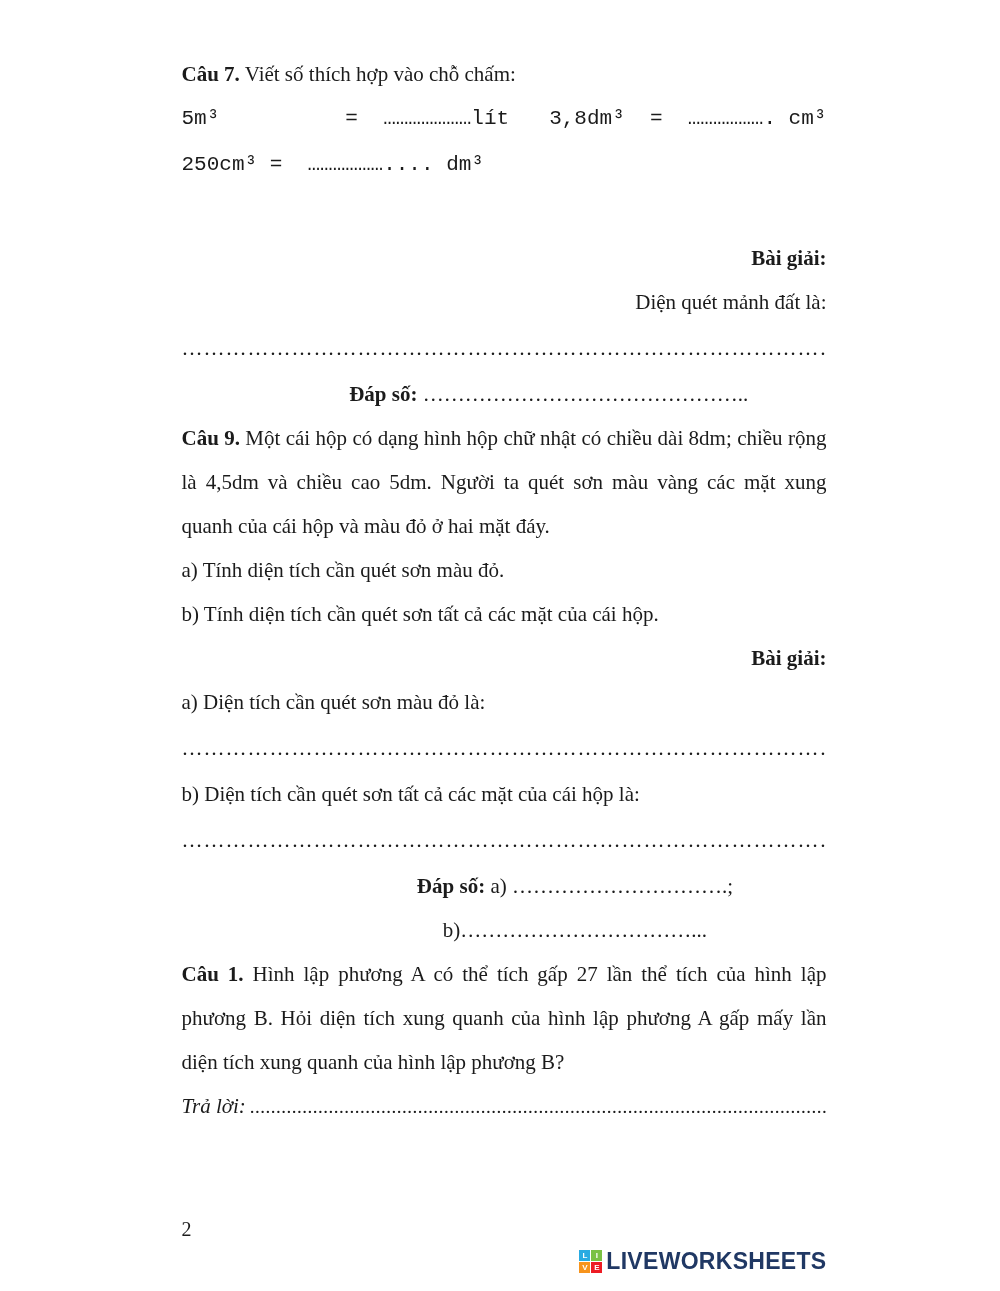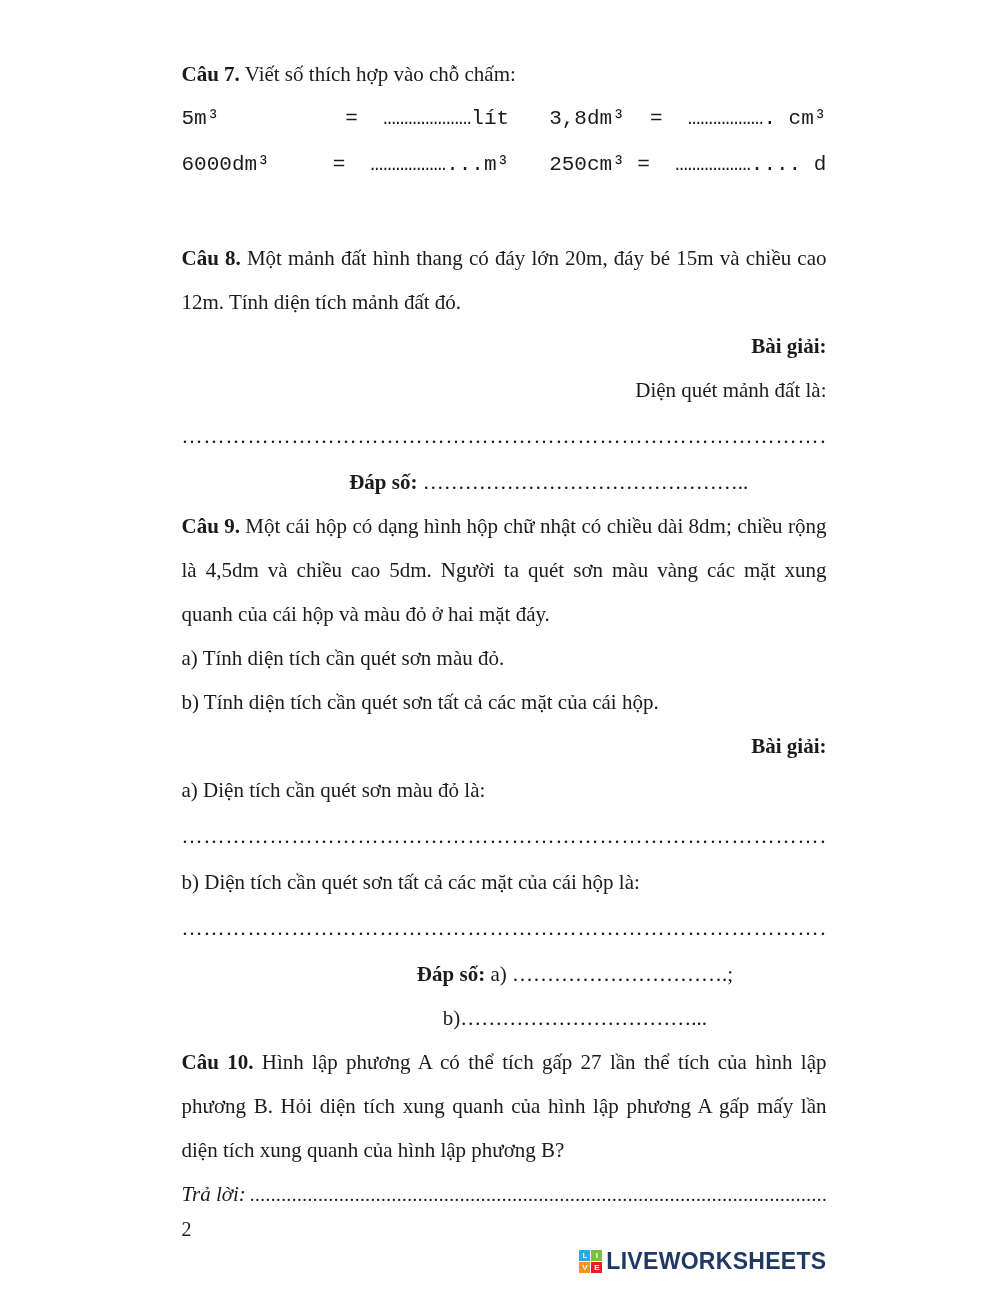--- a/index.html
+++ b/index.html
@@ -65,29 +65,25 @@
 <body>
 
 <div class="page">
 
   <div class="line">
     <span class="b">Câu 7.</span><span> Viết số thích hợp vào chỗ chấm:</span>
   </div>
   <div class="conv-grid">
     <div class="conv">5m³          =  …………………lít</div>
     <div class="conv">3,8dm³  =  ………………. cm³</div>
-    <div class="conv">6000dm³     =  ………………...m³</div>
     <div class="conv">250cm³ =  ……………….... dm³</div>
   </div>
 
   <div class="spacer"></div>
 
-  <div class="para">
-    <span class="b">Câu 8.</span><span> Một mảnh đất hình thang có đáy lớn 20m, đáy bé 15m và chiều cao 12m. Tính diện tích mảnh đất đó.</span>
-  </div>
   <div class="line center b">Bài giải:</div>
   <div class="line center">Diện quét mảnh đất là:</div>
   <div class="blank-line">……………………………………………………………………………………………………………………………………………………</div>
   <div class="line dapso-q8">
     <span class="b">Đáp số:</span><span> ………………………………………..</span>
   </div>
 
   <div class="para">
     <span class="b">Câu 9.</span><span> Một cái hộp có dạng hình hộp chữ nhật có chiều dài 8dm; chiều rộng là 4,5dm và chiều cao 5dm. Người ta quét sơn màu vàng các mặt xung quanh của cái hộp và màu đỏ ở hai mặt đáy.</span>
   </div>
@@ -96,21 +92,21 @@
   <div class="line center b">Bài giải:</div>
   <div class="line">a) Diện tích cần quét sơn màu đỏ là:</div>
   <div class="blank-line">……………………………………………………………………………………………………………………………………………………</div>
   <div class="line">b) Diện tích cần quét sơn tất cả các mặt của cái hộp là:</div>
   <div class="blank-line">……………………………………………………………………………………………………………………………………………………</div>
   <div class="line dapso-q9">
     <span class="b">Đáp số:</span><span> a) ………………………….;   b)……………………………...</span>
   </div>
 
   <div class="para">
-    <span class="b">Câu 10.</span><span> Hình lập phương A có thể tích gấp 27 lần thể tích của hình lập phương B. Hỏi diện tích xung quanh của hình lập phương A gấp mấy lần diện tích xung quanh của hình lập phương B?</span>
+    <span class="b">Câu 1.</span><span> Hình lập phương A có thể tích gấp 27 lần thể tích của hình lập phương B. Hỏi diện tích xung quanh của hình lập phương A gấp mấy lần diện tích xung quanh của hình lập phương B?</span>
   </div>
   <div class="line traloi">
     <span class="bi lbl">Trả lời:</span>
     <span class="dots">.....................................................................................................................................................................................................................................................</span>
   </div>
 
   <div class="footer">
     <div class="footer-row1">
       <span>2</span>
     </div>

